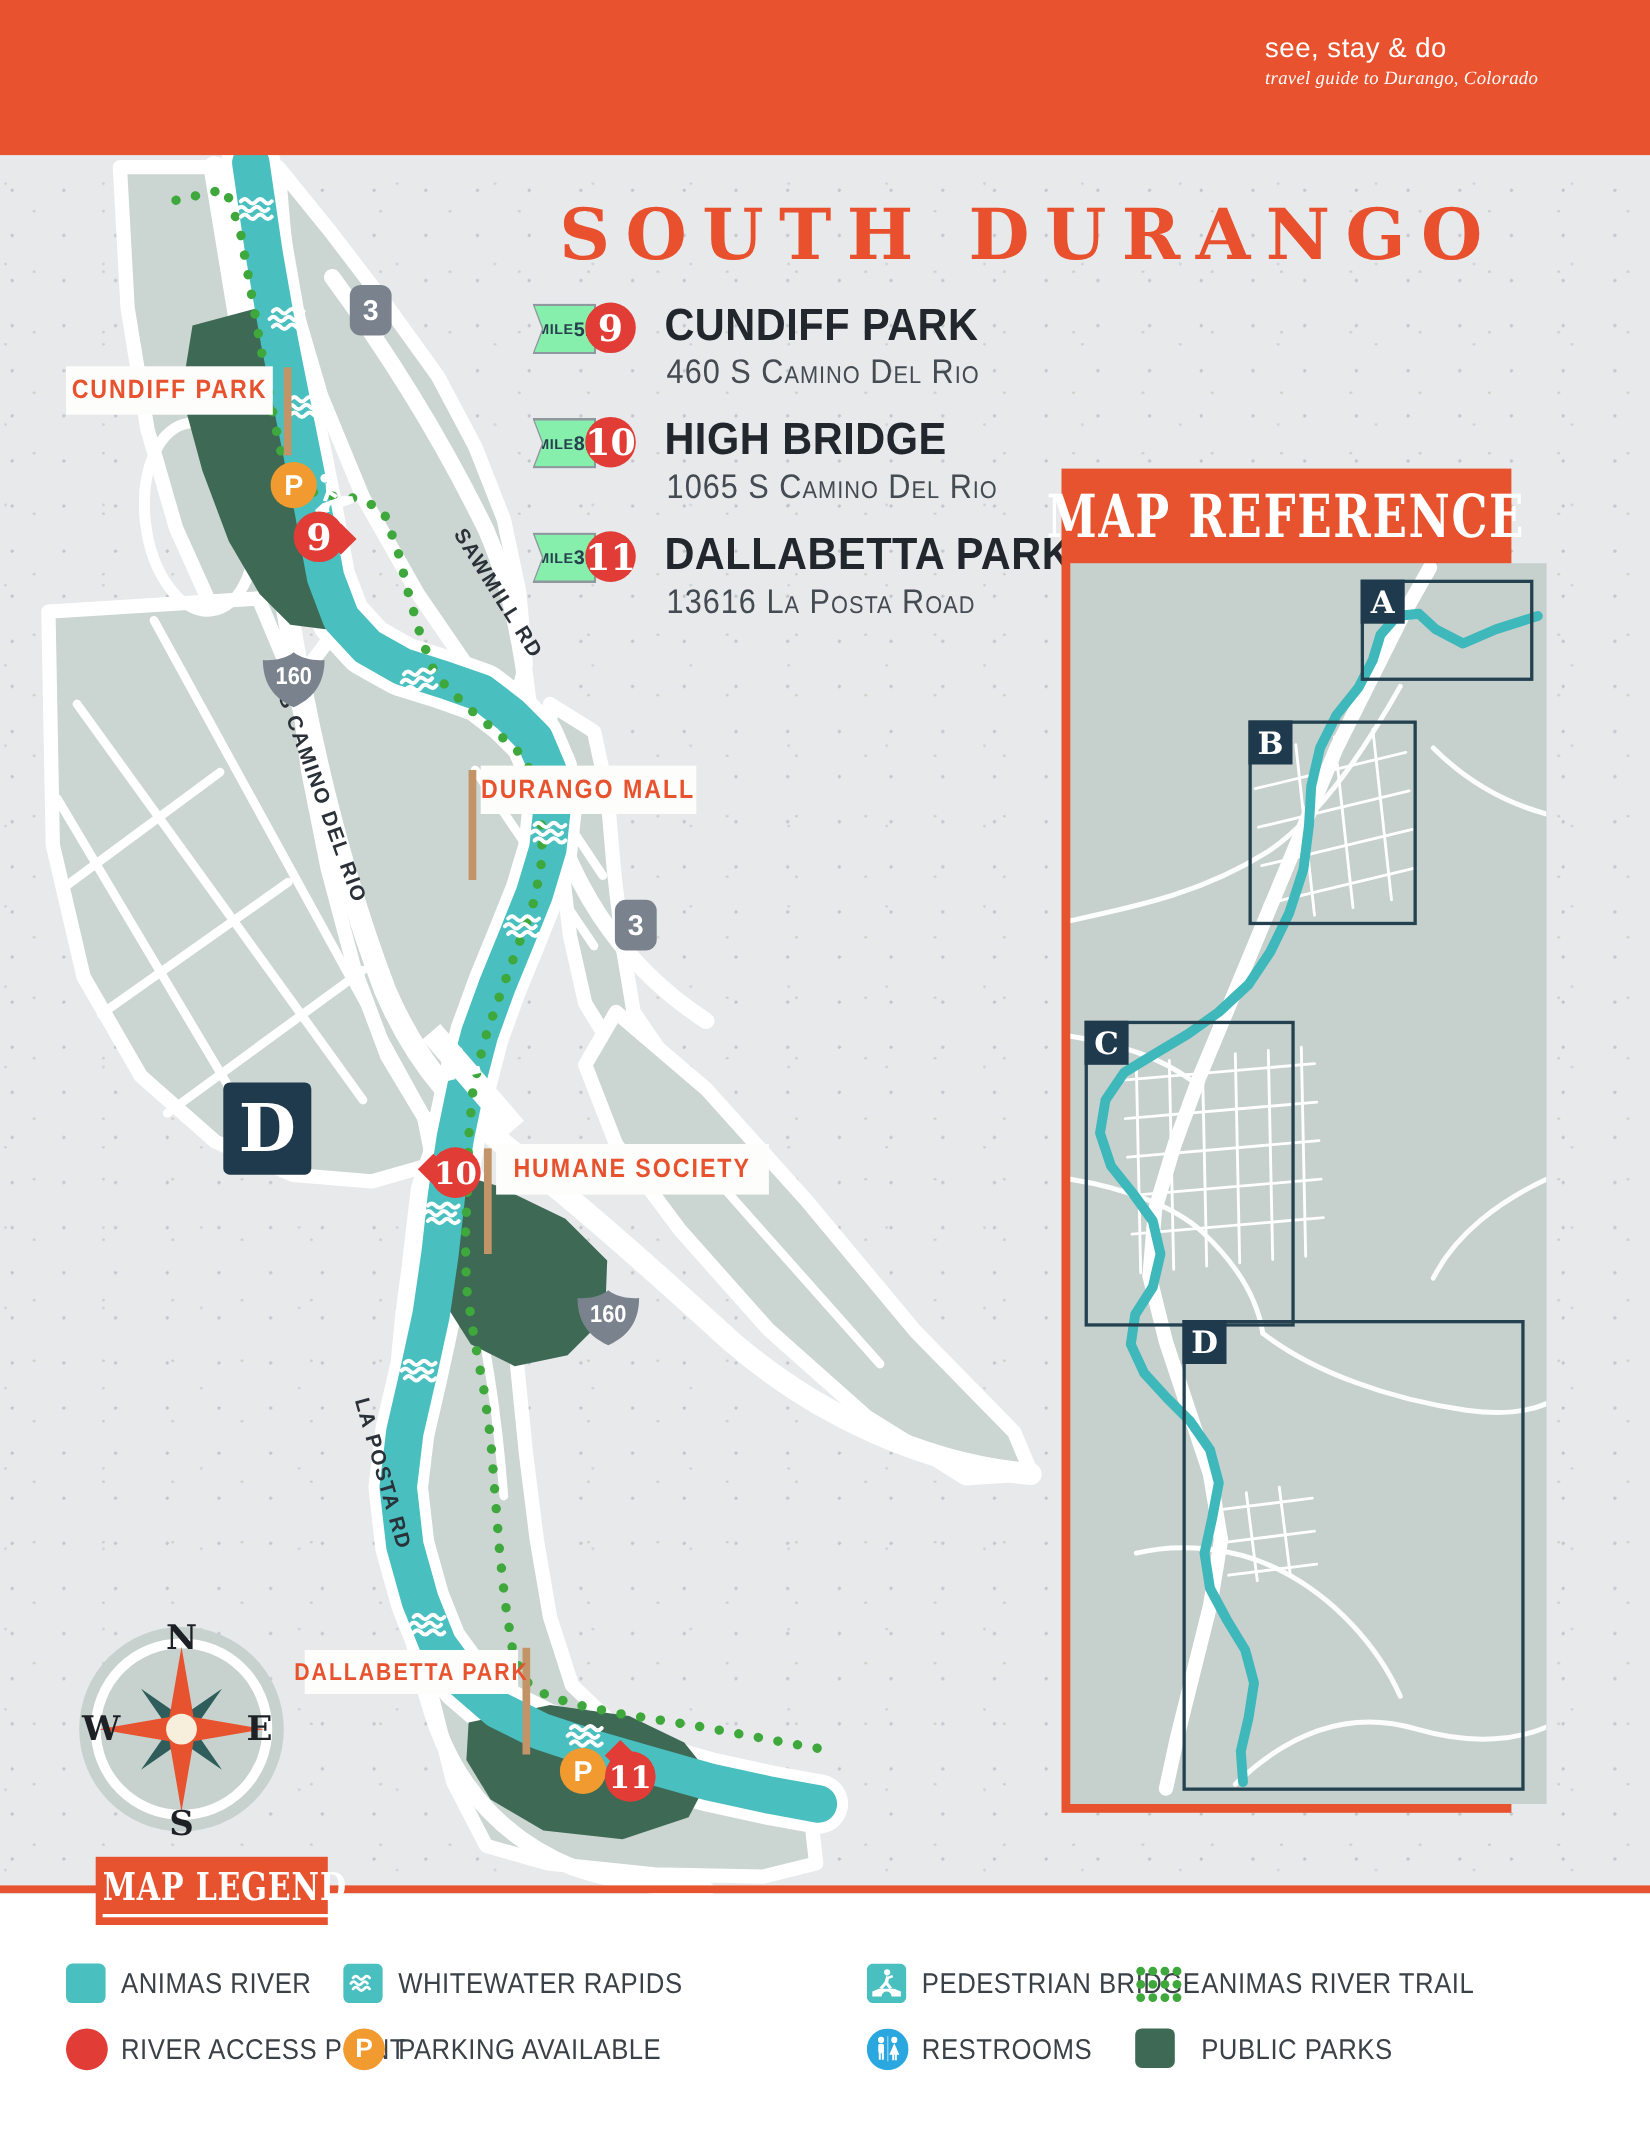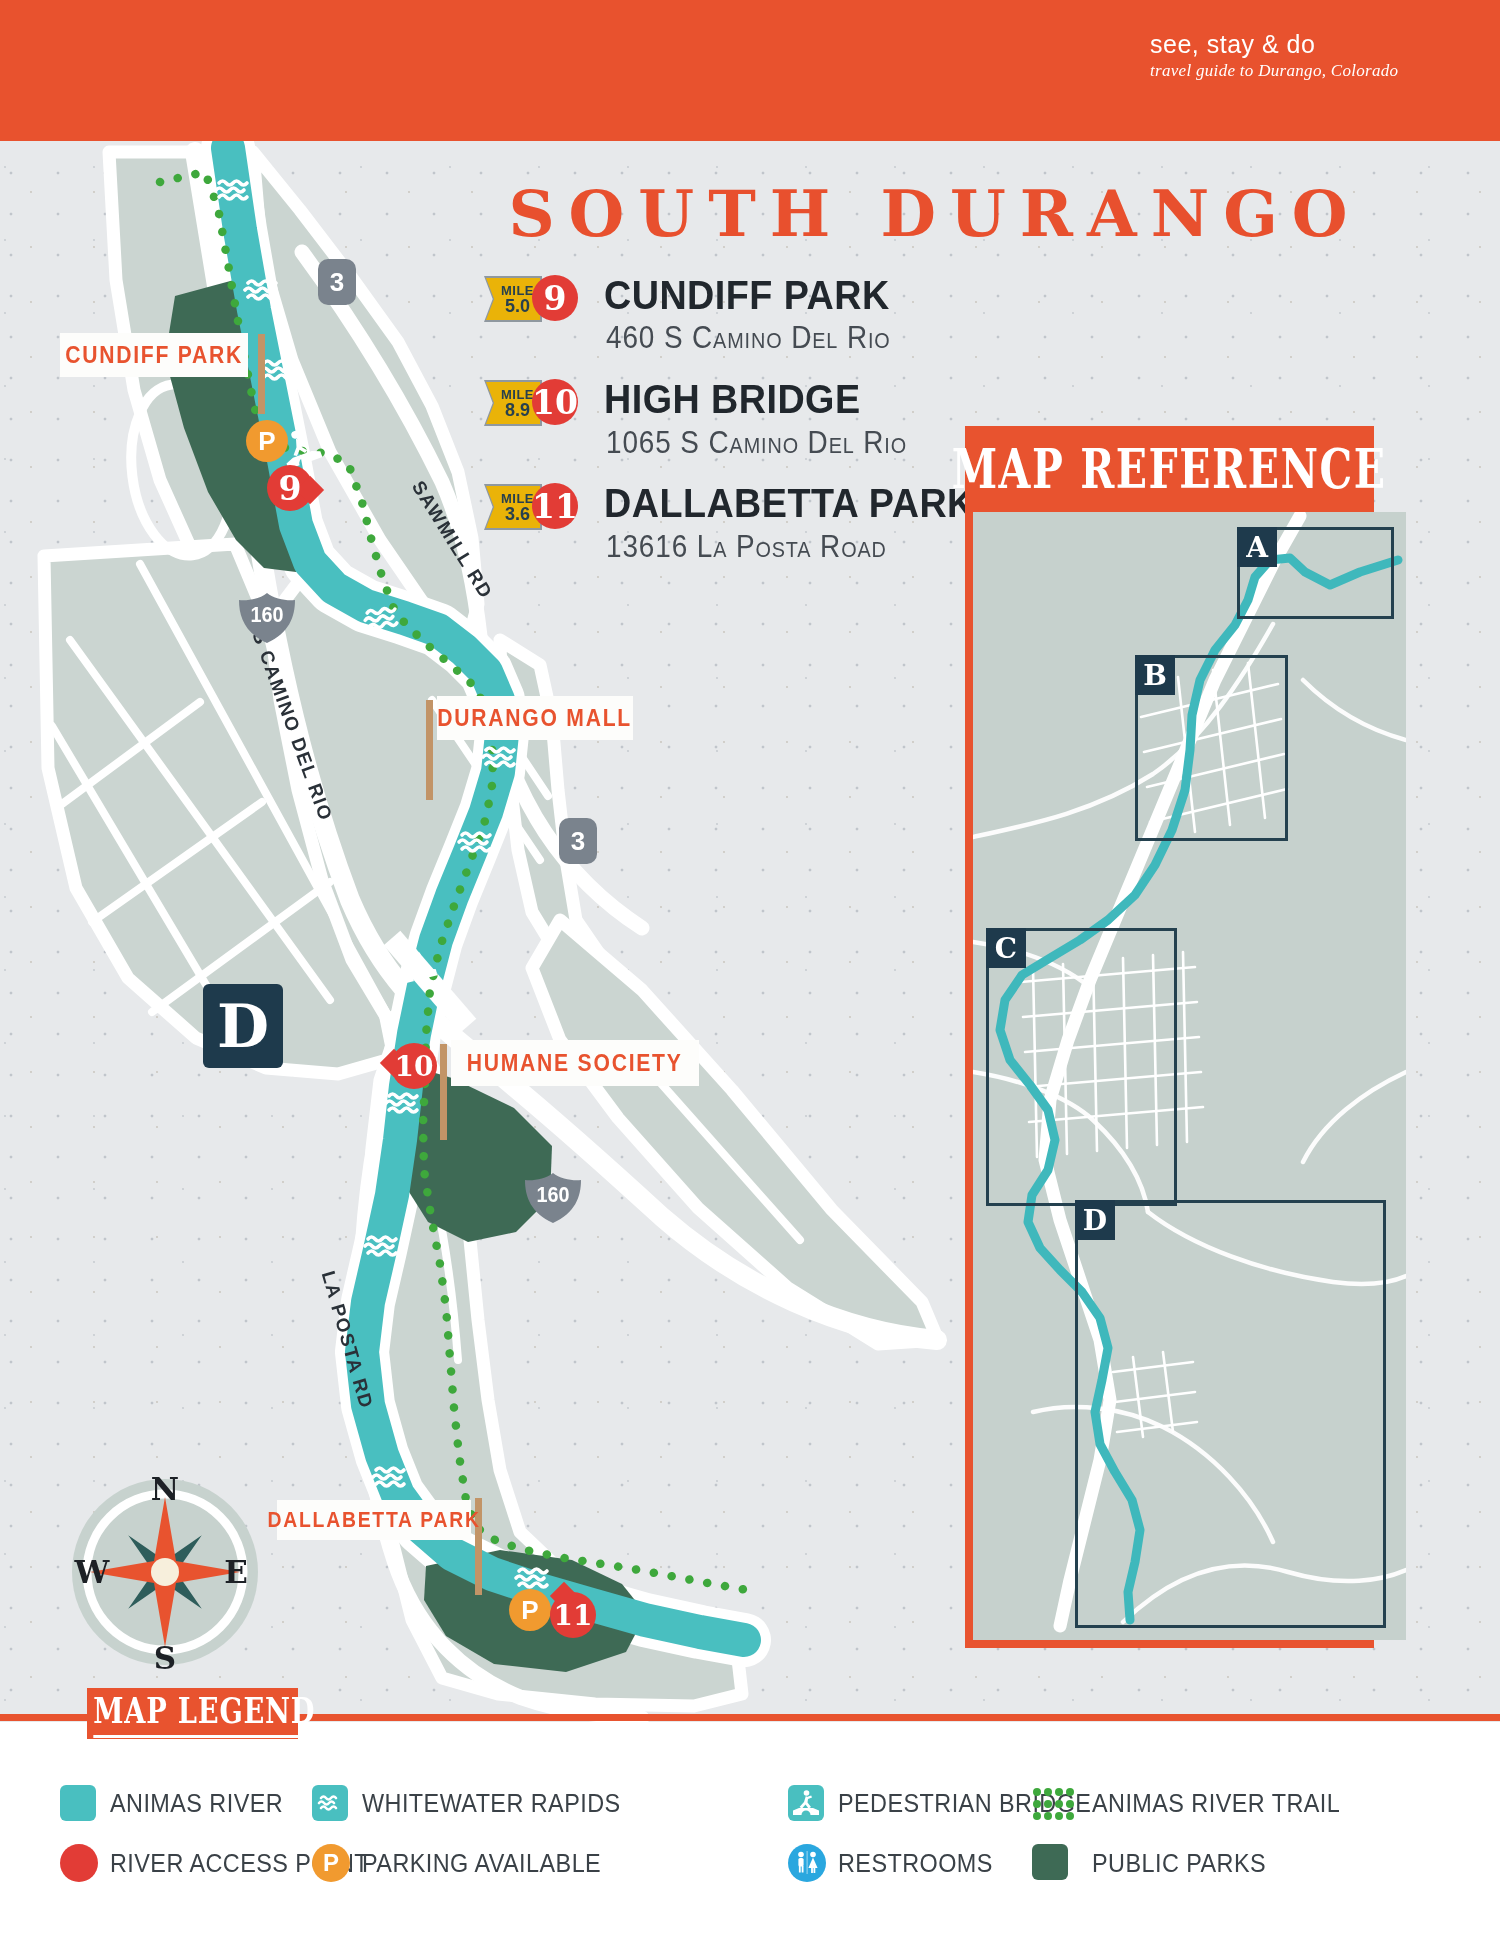--- a/index.html
+++ b/index.html
@@ -23,22 +23,22 @@
   .pin{position:relative;display:inline-block;width:14px;height:14px;background:#fff;border-radius:50% 50% 50% 0;
     transform:rotate(-45deg);margin:0 3px 3px -8px;}
   .pin::after{content:"";position:absolute;left:4.5px;top:4.5px;width:5px;height:5px;border-radius:50%;background:#E8522E;}
   .logo-tld{font-size:41px;font-weight:normal;transform:scaleX(.82);transform-origin:left bottom;display:inline-block;}
   .logo-sub{font-family:"Liberation Serif",serif;font-style:italic;font-size:17px;margin-top:2px;letter-spacing:.3px;}
   
   .section-title{left:470px;top:176px;width:930px;text-align:center;color:#E8502E;
     font-family:"DejaVu Serif",serif;font-weight:bold;font-size:64px;letter-spacing:14px;white-space:nowrap;z-index:4;}
   
   .flag{width:58px;height:46px;background:#8F989F;clip-path:polygon(0 0,100% 0,100% 100%,0 100%,15% 50%);z-index:4;}
-  .flag-in{position:absolute;left:2px;top:2px;right:2px;bottom:2px;background:#eab308;
-    clip-path:polygon(0 0,100% 0,100% 100%,0 100%,15% 50%);display:flex;flex-direction:column;
+  .flag-in{position:absolute;left:2px;top:2px;right:2px;bottom:2px;background:#86efac;
+    clip-path:polygon(0 0,100% 0,100% 100%,0 100%,15% 50%);display:flex;flex-direction:row;
     align-items:center;justify-content:center;padding-left:9px;color:#27404E;}
   .flag-word{font-size:13px;font-weight:bold;letter-spacing:.5px;line-height:13px;}
   .flag-num{font-size:18px;font-weight:bold;line-height:18px;}
   .badge{width:46px;height:46px;border-radius:50%;background:#E23C36;color:#fff;display:flex;align-items:center;
     justify-content:center;font-family:"DejaVu Serif",serif;font-weight:bold;font-size:33px;z-index:4;}
   .spike::before{content:"";position:absolute;width:20px;height:20px;background:#E23C36;transform:rotate(45deg);z-index:-1;}
   .spike.sr::before{right:-7px;top:15px;}
   .spike.sl::before{left:-7px;top:10px;}
   .spike.st::before{left:4px;top:-6px;}
   .ap-name{color:#21272D;font-weight:bold;font-size:41px;letter-spacing:.5px;white-space:nowrap;z-index:4;
@@ -67,21 +67,21 @@
   .ref-hdr{height:86px;display:flex;align-items:center;justify-content:center;color:#fff;
     font-family:"DejaVu Serif",serif;font-weight:bold;font-size:54px;letter-spacing:2px;}
   .ref-hdr span{transform:scaleX(.76);white-space:nowrap;}
   .refmap{position:absolute;left:8px;top:86px;width:433px;height:1128px;background:#C6D1CD;overflow:hidden;}
   .refbox{position:absolute;border:3px solid #24414F;z-index:2;}
   .refchip{position:absolute;left:-3px;top:-3px;width:40px;height:40px;background:#1E3A4C;color:#fff;
     font-family:"DejaVu Serif",serif;font-weight:bold;font-size:28px;display:flex;align-items:center;justify-content:center;}
   
   .legend-strip{left:0;top:1722px;width:1500px;height:218px;background:#fff;z-index:6;}
   .orange-rule{left:0;top:1714px;width:1500px;height:7px;background:#E8532F;z-index:7;}
-  .legend-badge{left:87px;top:1688px;width:187px;height:51px;background:#E8532F;display:flex;align-items:center;justify-content:center;z-index:8;padding-left:24px;}
+  .legend-badge{left:87px;top:1688px;width:187px;height:62px;background:#E8532F;display:flex;align-items:center;justify-content:center;z-index:8;padding-left:24px;}
   .legend-badge span{color:#fff;font-family:"DejaVu Serif",serif;font-weight:bold;font-size:35px;letter-spacing:1px;
     transform:scaleX(.78);white-space:nowrap;border-bottom:3px solid #fff;padding-bottom:4px;}
   .leg-label{color:#3A4147;font-size:26px;letter-spacing:.5px;white-space:nowrap;z-index:7;
     transform:scaleX(.9) translateY(-50%);transform-origin:left top;}
   .leg-icon{z-index:7;}
   .circ38{width:38px;height:38px;border-radius:50%;display:flex;align-items:center;justify-content:center;
     color:#fff;font-weight:bold;font-size:24px;}
   .sq36{width:36px;height:36px;border-radius:6px;}
 </style>
 </head>

